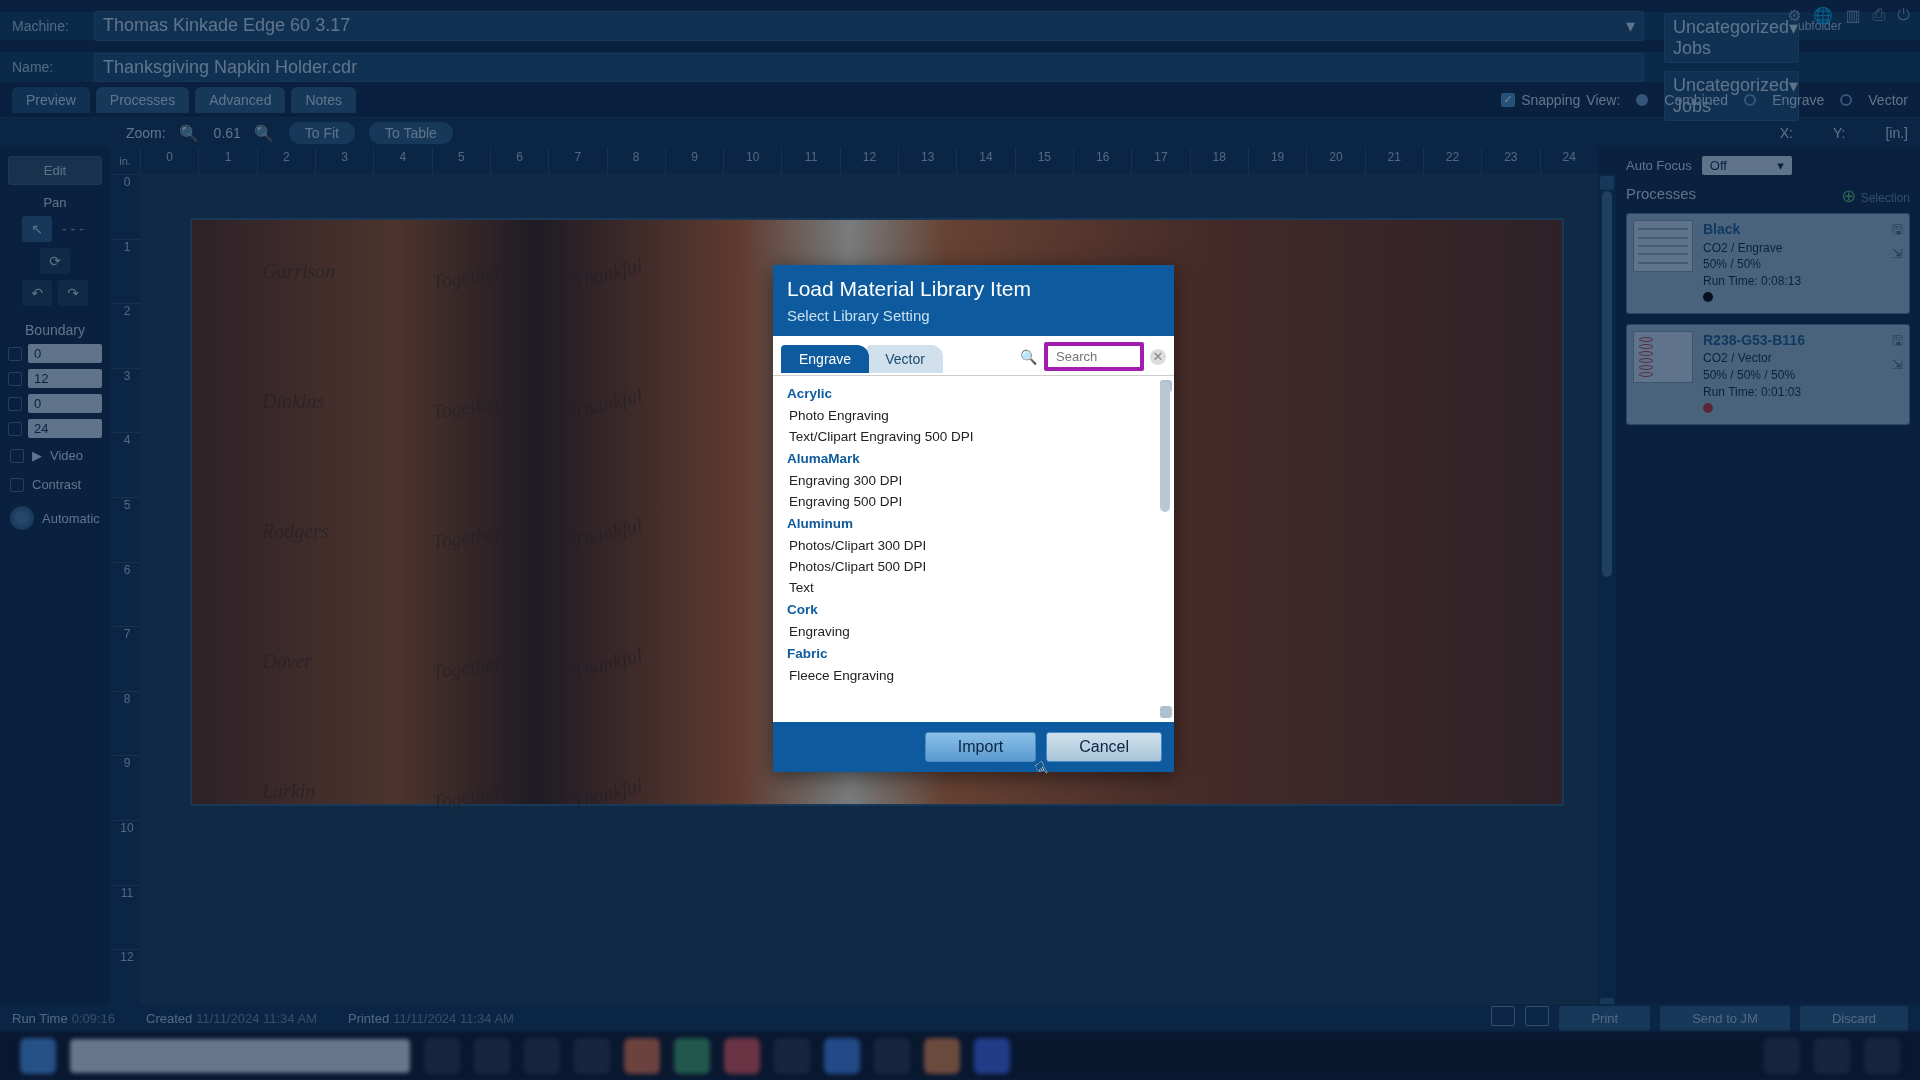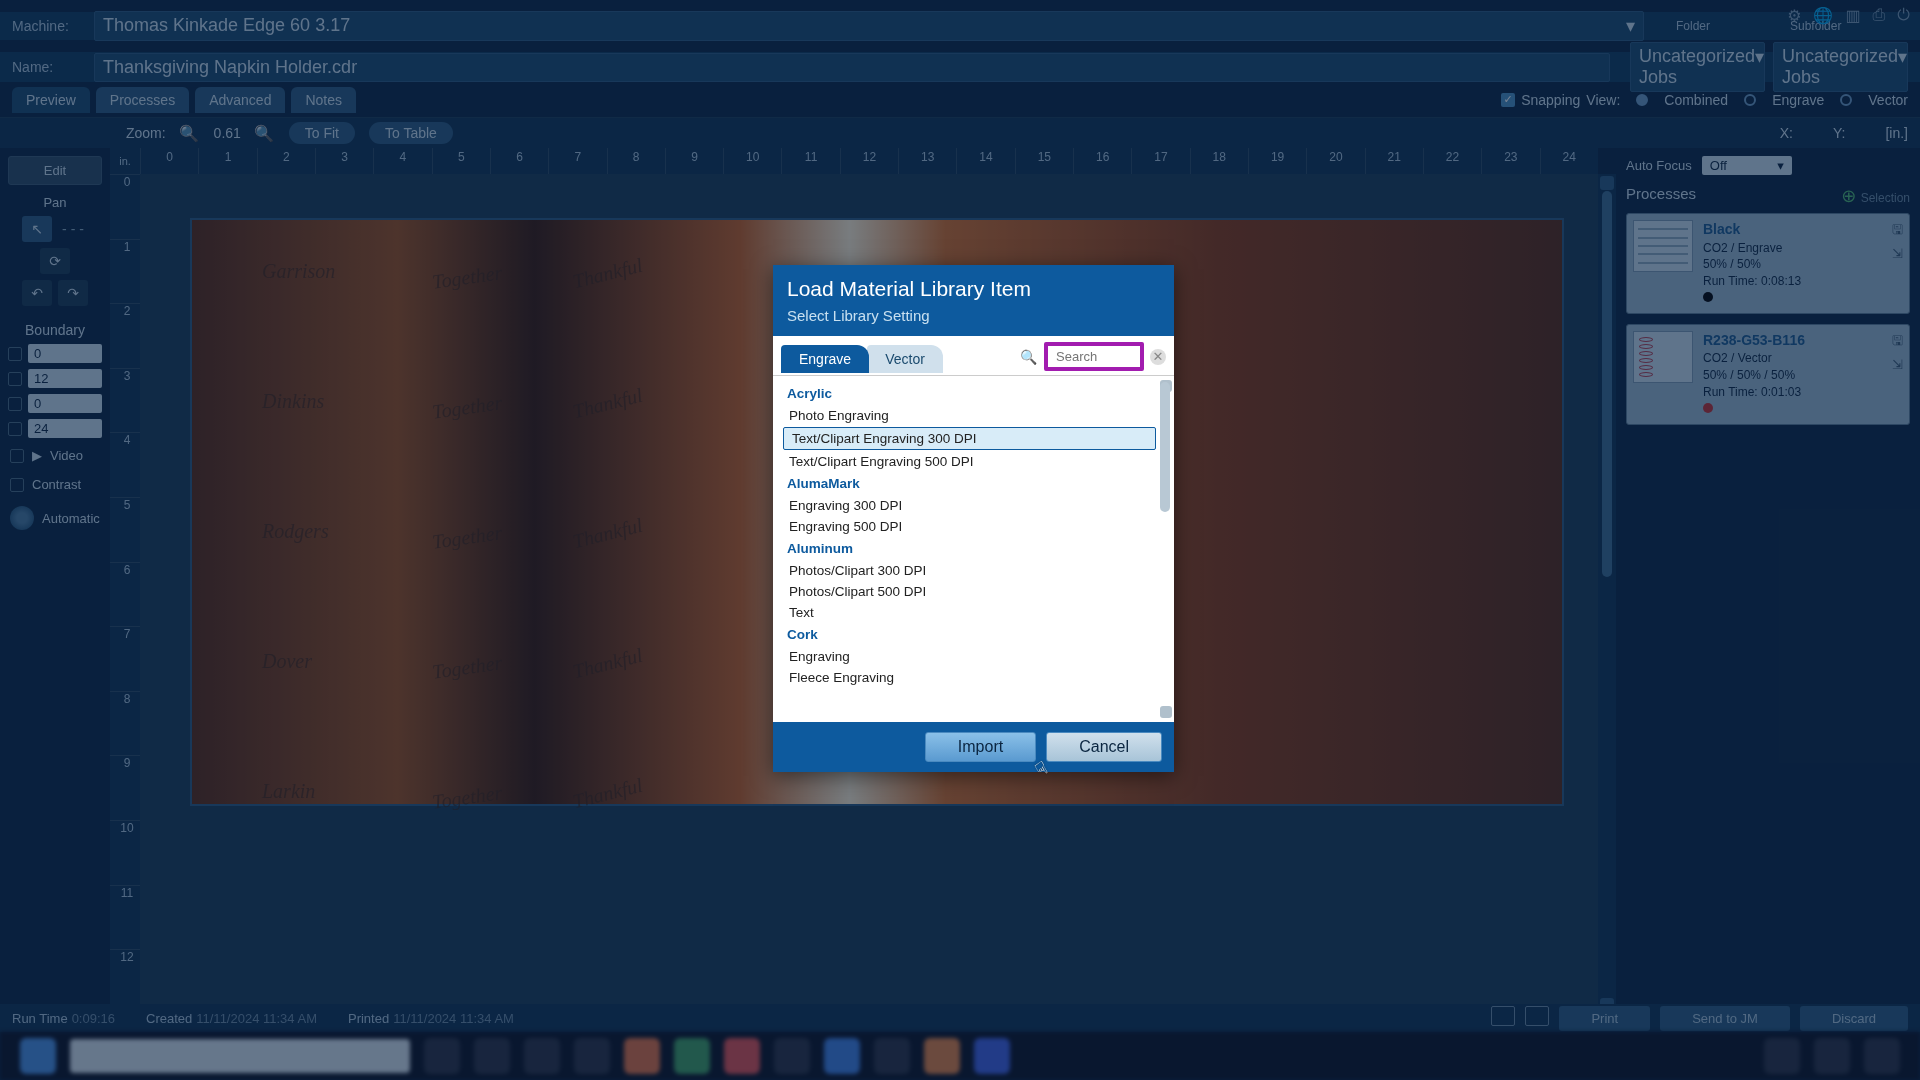--- a/index.html
+++ b/index.html
@@ -9,21 +9,21 @@
 .dim-overlay { position: absolute; inset: 0; background: rgba(10, 30, 60, 0.55); z-index: 50; pointer-events: none; }
 
 
 .topbar { background: #0f3a5c; color: #a8c4d8; font-size: 14px; display: flex; align-items: center; padding: 0 12px; height: 28px; gap: 12px; margin-top: 12px; }
 .topbar .label { width: 70px; }
 .topbar input, .topbar select, .select-box { background: #1a4a6e; border: 1px solid #2a5a7e; color: #c8ddeb; padding: 3px 8px; font-size: 18px; border-radius: 2px; }
 .machine-select { flex: 1; max-width: 1550px; display: flex; justify-content: space-between; }
 .name-row { height: 30px; }
 .name-input { flex: 1; max-width: 1550px; }
 .folder-labels { display: flex; gap: 80px; font-size: 12px; margin-left: 20px; }
-.folder-selects { display: flex; gap: 8px; margin-left: 8px; }
+.folder-selects { display: flex; gap: 8px; margin-left: 8px; flex-direction: column; }
 .folder-select { width: 135px; display: flex; justify-content: space-between; }
 
 .top-icons { position: absolute; right: 10px; top: 6px; display: flex; gap: 12px; color: #7a9ab2; font-size: 16px; }
 
 
 .tabs-row { background: #0a2540; display: flex; align-items: center; padding: 0 12px; height: 36px; gap: 6px; border-bottom: 1px solid #1a3a52; }
 .tab { background: #2a5a7e; color: #c8ddeb; padding: 5px 14px; border-radius: 6px 6px 0 0; font-size: 14px; cursor: pointer; }
 .tab.active { background: #1a4a6e; }
 .spacer { flex: 1; }
 .snap-group { display: flex; align-items: center; gap: 6px; color: #c8ddeb; font-size: 14px; }
@@ -434,31 +434,31 @@
     <div class="modal-search">
       <span class="search-ico">🔍</span>
       <input placeholder="Search" style="">
       <span class="search-clear">✕</span>
     </div>
   </div>
   <div class="modal-list">
     <div id="modal-list-items">
         <div class="cat">Acrylic</div>
         <div class="item">Photo Engraving</div>
-        <div class="item selected">Text/Clipart Engraving 300 DPI</div>
         <div class="item">Text/Clipart Engraving 500 DPI</div>
         <div class="cat">AlumaMark</div>
         <div class="item">Engraving 300 DPI</div>
         <div class="item">Engraving 500 DPI</div>
         <div class="cat">Aluminum</div>
         <div class="item">Photos/Clipart 300 DPI</div>
         <div class="item">Photos/Clipart 500 DPI</div>
         <div class="item">Text</div>
         <div class="cat">Cork</div>
         <div class="item">Engraving</div>
+        <div class="cat">Fabric</div>
         <div class="item">Fleece Engraving</div>
       </div>
     <div class="list-scroll">
       <div class="list-arrow" style="top:-2px"></div>
       <div class="list-thumb"></div>
       <div class="list-arrow" style="bottom:-2px"></div>
     </div>
   </div>
   <div class="modal-ftr">
     <div class="modal-btn primary">Import</div>

